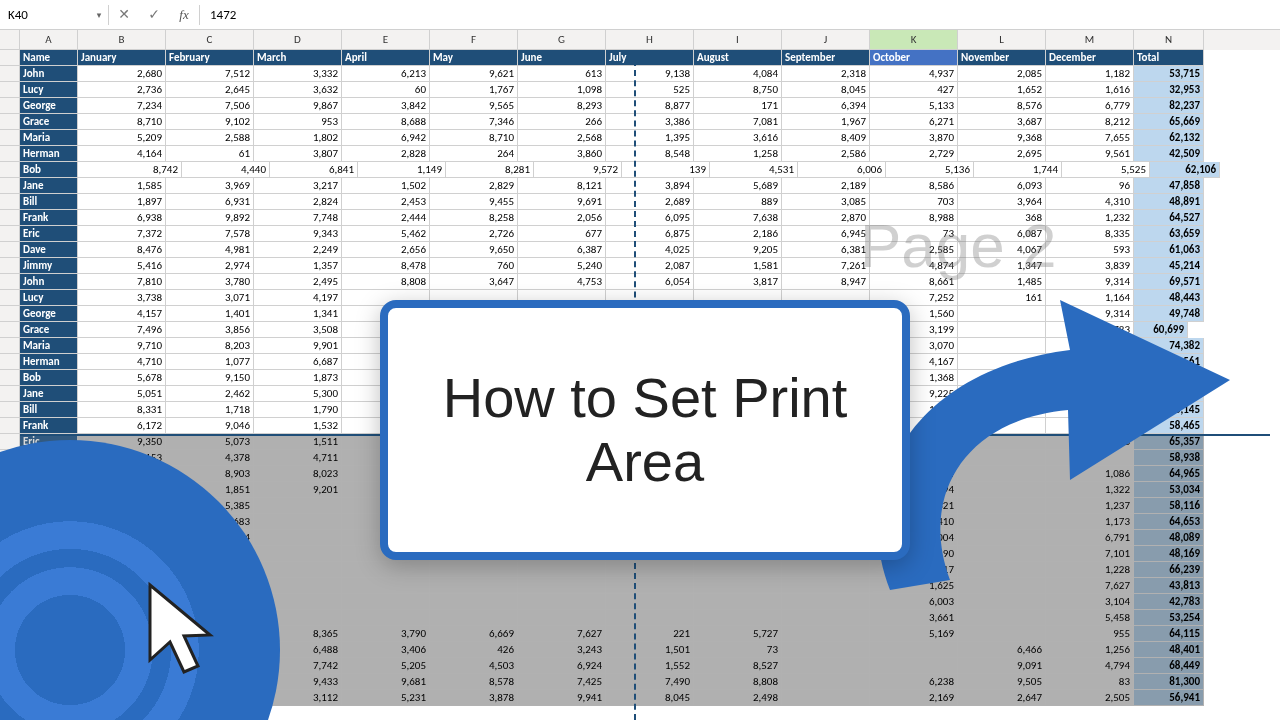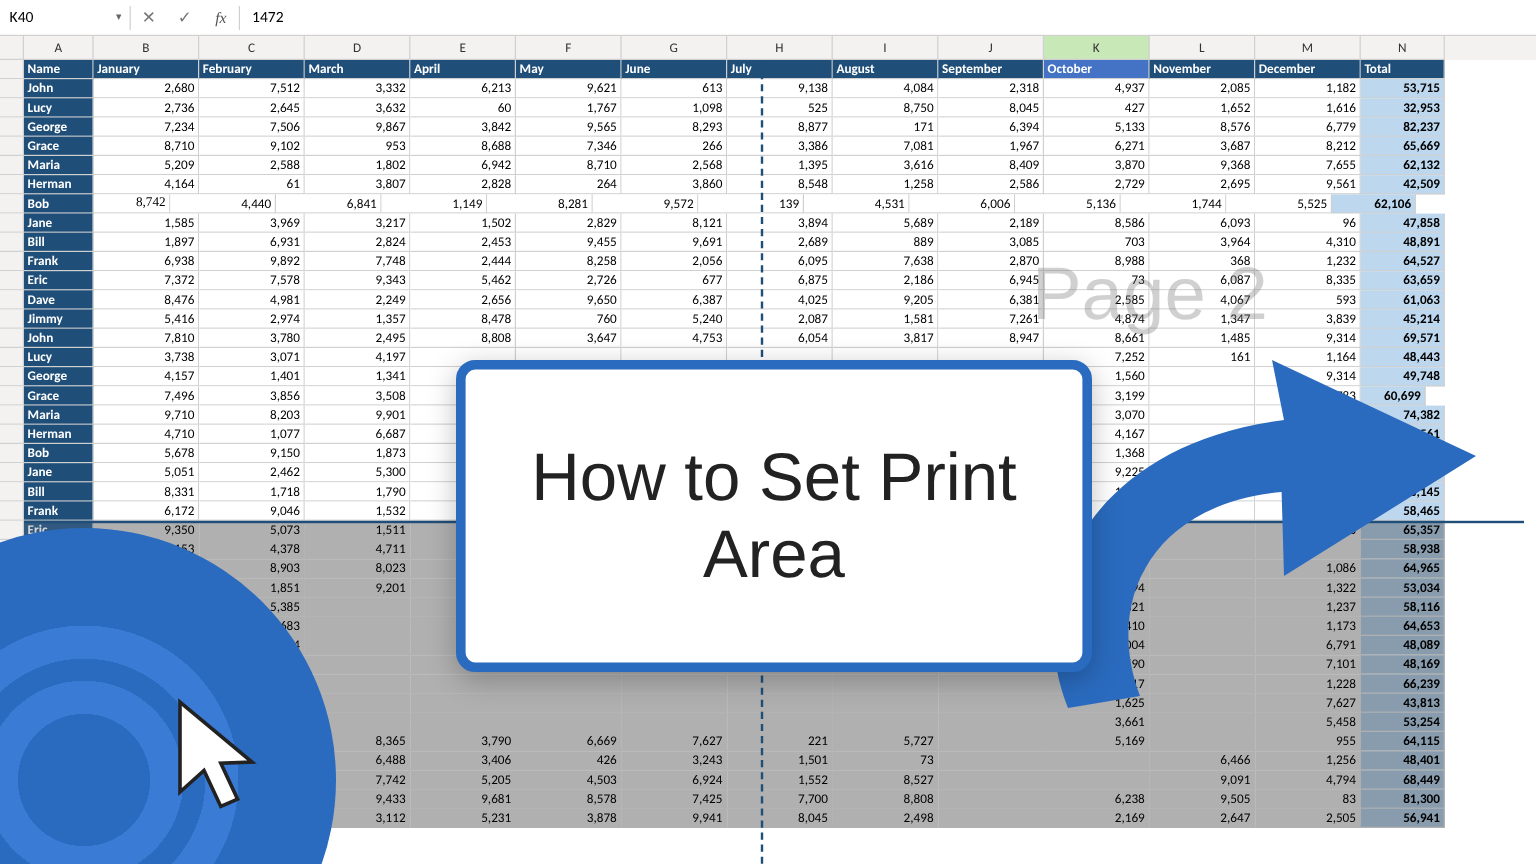--- a/index.html
+++ b/index.html
@@ -198,21 +198,21 @@
         <div class="cell num-c" style="width: 88px;">1,258</div>
         <div class="cell num-c" style="width: 88px;">2,586</div>
         <div class="cell num-c" style="width: 88px;">2,729</div>
         <div class="cell num-c" style="width: 88px;">2,695</div>
         <div class="cell num-c" style="width: 88px;">9,561</div>
         <div class="cell total-c" style="width: 70px;">42,509</div>
       </div>
       <div class="row ">
         <div class="rh"></div>
         <div class="cell name-c" style="width: 58px;">Bob</div>
-        <div class="cell num-c" style="width: 64px; font-family: Liberation Serif, serif;">8,742</div>
+        <div class="cell num-c" style="width: 104px;">8,742</div>
         <div class="cell num-c" style="width: 88px;">4,440</div>
         <div class="cell num-c" style="width: 88px;">6,841</div>
         <div class="cell num-c" style="width: 88px;">1,149</div>
         <div class="cell num-c" style="width: 88px;">8,281</div>
         <div class="cell num-c" style="width: 88px;">9,572</div>
         <div class="cell num-c" style="width: 88px;">139</div>
         <div class="cell num-c" style="width: 88px;">4,531</div>
         <div class="cell num-c" style="width: 88px;">6,006</div>
         <div class="cell num-c" style="width: 88px;">5,136</div>
         <div class="cell num-c" style="width: 88px;">1,744</div>
@@ -658,20 +658,37 @@
         <div class="cell num-c" style="width: 88px;"></div>
         <div class="cell num-c" style="width: 88px;">1,625</div>
         <div class="cell num-c" style="width: 88px;"></div>
         <div class="cell num-c" style="width: 88px;">7,627</div>
         <div class="cell total-c" style="width: 70px;">43,813</div>
       </div>
       <div class="row shaded">
         <div class="rh"></div>
         <div class="cell name-c" style="width: 58px;"></div>
         <div class="cell num-c" style="width: 88px;"></div>
+        <div class="cell num-c" style="width: 88px;">3,935</div>
+        <div class="cell num-c" style="width: 88px;"></div>
+        <div class="cell num-c" style="width: 88px;"></div>
+        <div class="cell num-c" style="width: 88px;"></div>
+        <div class="cell num-c" style="width: 88px;"></div>
+        <div class="cell num-c" style="width: 88px;"></div>
+        <div class="cell num-c" style="width: 88px;"></div>
+        <div class="cell num-c" style="width: 88px;"></div>
+        <div class="cell num-c" style="width: 88px;">6,003</div>
+        <div class="cell num-c" style="width: 88px;"></div>
+        <div class="cell num-c" style="width: 88px;">3,104</div>
+        <div class="cell total-c" style="width: 70px;">42,783</div>
+      </div>
+      <div class="row shaded">
+        <div class="rh"></div>
+        <div class="cell name-c" style="width: 58px;"></div>
+        <div class="cell num-c" style="width: 88px;"></div>
         <div class="cell num-c" style="width: 88px;">7,744</div>
         <div class="cell num-c" style="width: 88px;"></div>
         <div class="cell num-c" style="width: 88px;"></div>
         <div class="cell num-c" style="width: 88px;"></div>
         <div class="cell num-c" style="width: 88px;"></div>
         <div class="cell num-c" style="width: 88px;"></div>
         <div class="cell num-c" style="width: 88px;"></div>
         <div class="cell num-c" style="width: 88px;"></div>
         <div class="cell num-c" style="width: 88px;">3,661</div>
         <div class="cell num-c" style="width: 88px;"></div>
@@ -731,21 +748,21 @@
       </div>
       <div class="row shaded">
         <div class="rh"></div>
         <div class="cell name-c" style="width: 58px;"></div>
         <div class="cell num-c" style="width: 88px;">8,085</div>
         <div class="cell num-c" style="width: 88px;"></div>
         <div class="cell num-c" style="width: 88px;">9,433</div>
         <div class="cell num-c" style="width: 88px;">9,681</div>
         <div class="cell num-c" style="width: 88px;">8,578</div>
         <div class="cell num-c" style="width: 88px;">7,425</div>
-        <div class="cell num-c" style="width: 88px;">7,700</div>
+        <div class="cell num-c" style="width: 88px;">7,490</div>
         <div class="cell num-c" style="width: 88px;">8,808</div>
         <div class="cell num-c" style="width: 88px;"></div>
         <div class="cell num-c" style="width: 88px;">6,238</div>
         <div class="cell num-c" style="width: 88px;">9,505</div>
         <div class="cell num-c" style="width: 88px;">83</div>
         <div class="cell total-c" style="width: 70px;">81,300</div>
       </div>
       <div class="row shaded">
         <div class="rh"></div>
         <div class="cell name-c" style="width: 58px;"></div>

